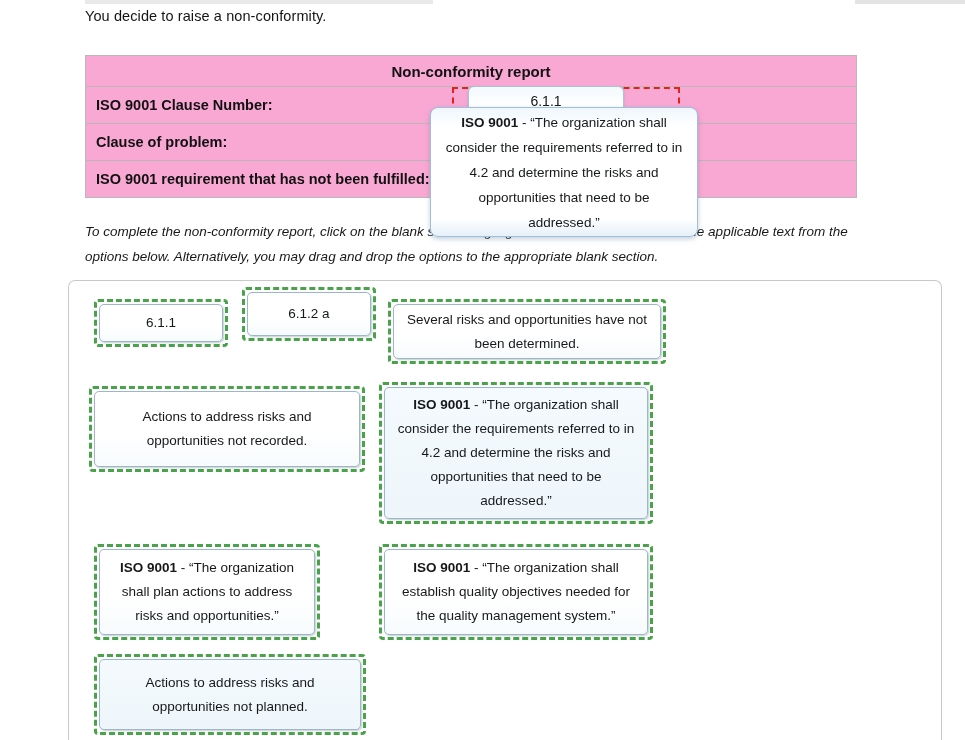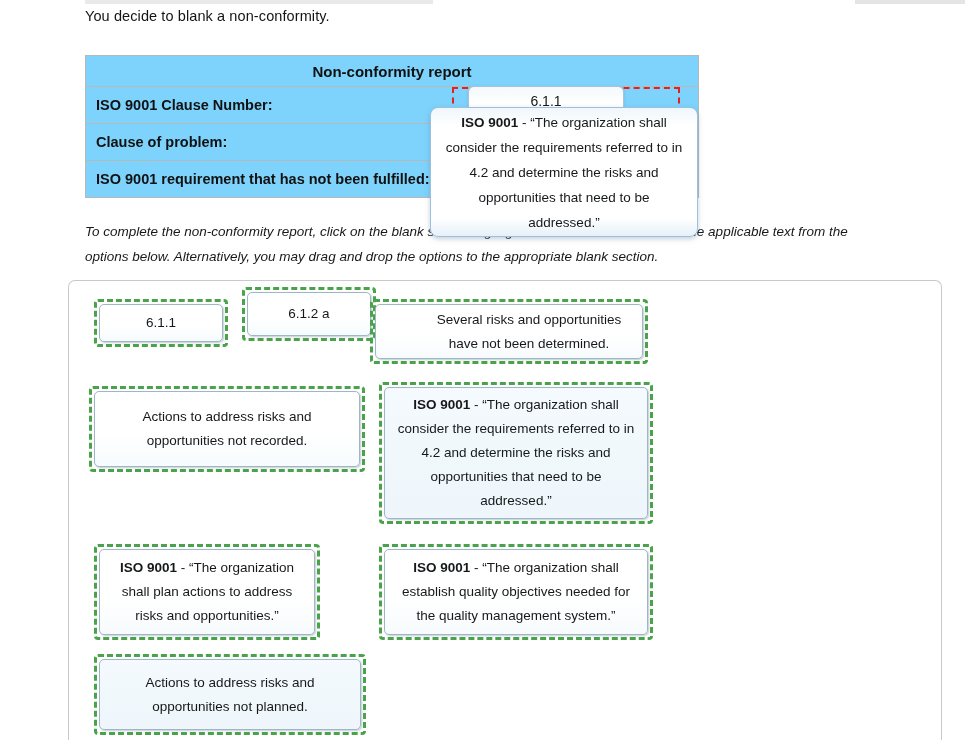--- a/index.html
+++ b/index.html
@@ -19,23 +19,23 @@
 
   
   .intro{
     position:absolute;left:85px;top:8px;
     font-size:14.5px;letter-spacing:.1px;color:#141414;
   }
 
   
   .report-table{
     position:absolute;left:85px;top:55px;
-    width:614px;
+    width:772px;
     border-collapse:collapse;
-    background:#7dd3fc;
+    background:#f9a8d4;
   }
   .report-table td{
     border:1px solid #b8b8b8;
     padding:0 10px;
     font-size:14.5px;
     color:#111;
     vertical-align:middle;
   }
   .report-table .hdr{
     height:30px;text-align:center;font-weight:bold;font-size:15px;
@@ -121,21 +121,21 @@
     font-size:14px;color:#161616;
     z-index:35;
   }
 </style>
 </head>
 <body>
 
 <div class="top-strip-left"></div>
 <div class="top-strip-right"></div>
 
-<div class="intro">You decide to blank a non-conformity.</div>
+<div class="intro">You decide to raise a non-conformity.</div>
 
 <table class="report-table">
   <tbody>
       <tr>
     <td class="hdr">Non-conformity report</td>
   </tr>
   <tr>
     <td class="rowcell">ISO 9001 Clause Number:</td>
   </tr>
   <tr>
@@ -164,21 +164,21 @@
   <div class="opt" style="left:30px;top:23px;width:124px;height:38px;">
     <span class="halo"></span>
     <span><b></b><span>6.1.1</span></span>
   </div>
 
   <div class="opt" style="left:178px;top:11px;width:124px;height:44px;text-align:right;">
     <span class="halo"></span>
     <span><b></b><span>6.1.2 a</span></span>
   </div>
 
-  <div class="opt" style="left:306px;top:23px;width:268px;height:55px;padding-left:48px;">
+  <div class="opt" style="left:324px;top:23px;width:268px;height:55px;">
     <span class="halo"></span>
     <span><b></b><span>Several risks and opportunities have not been determined.</span></span>
   </div>
 
   <div class="opt" style="left:25px;top:110px;width:266px;height:76px;">
     <span class="halo"></span>
     <span><b></b><span>Actions to address risks and opportunities not recorded.</span></span>
   </div>
 
   <div class="opt tinted" style="left:315px;top:106px;width:264px;height:132px;">

